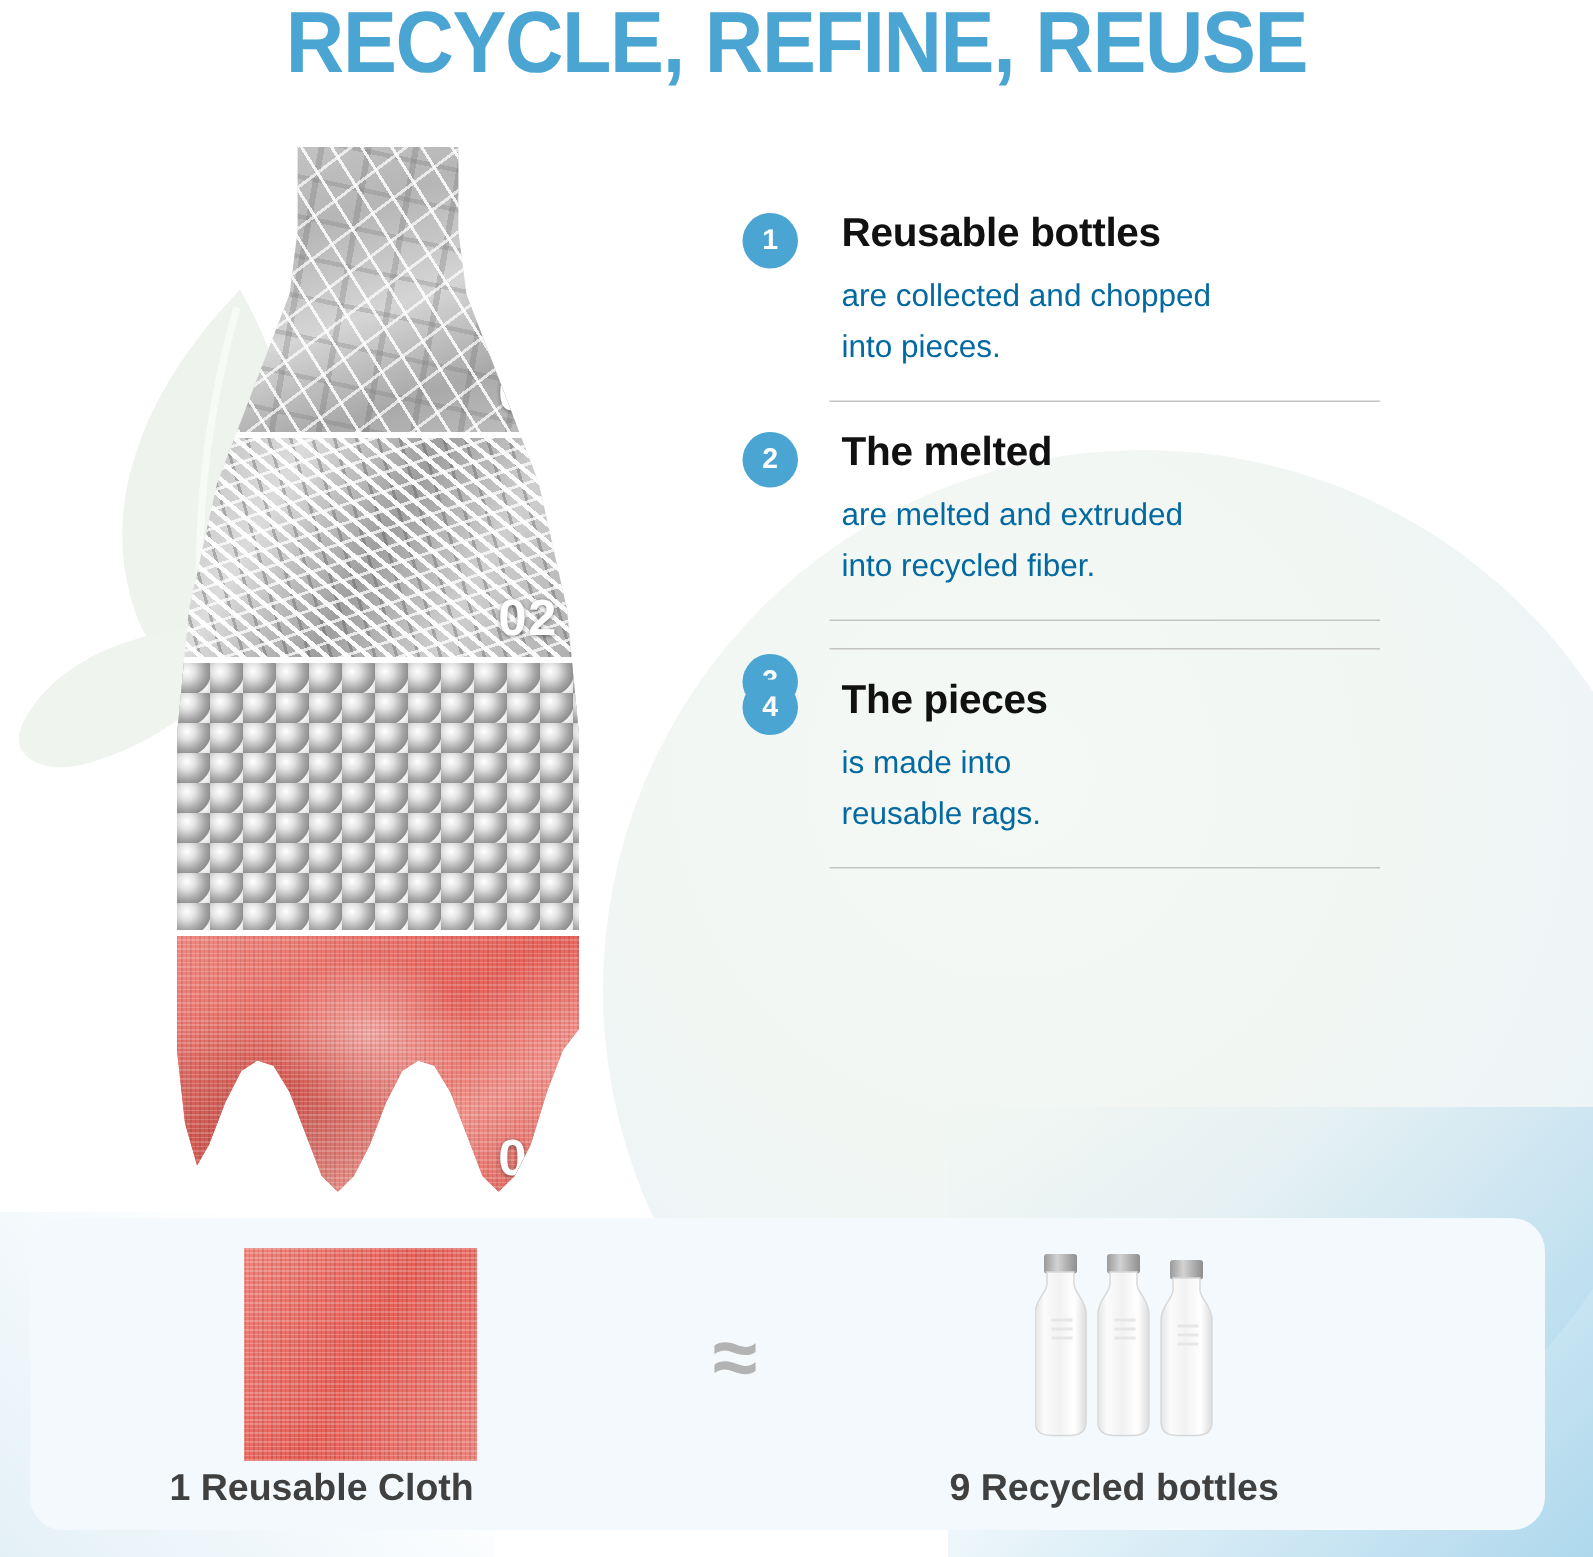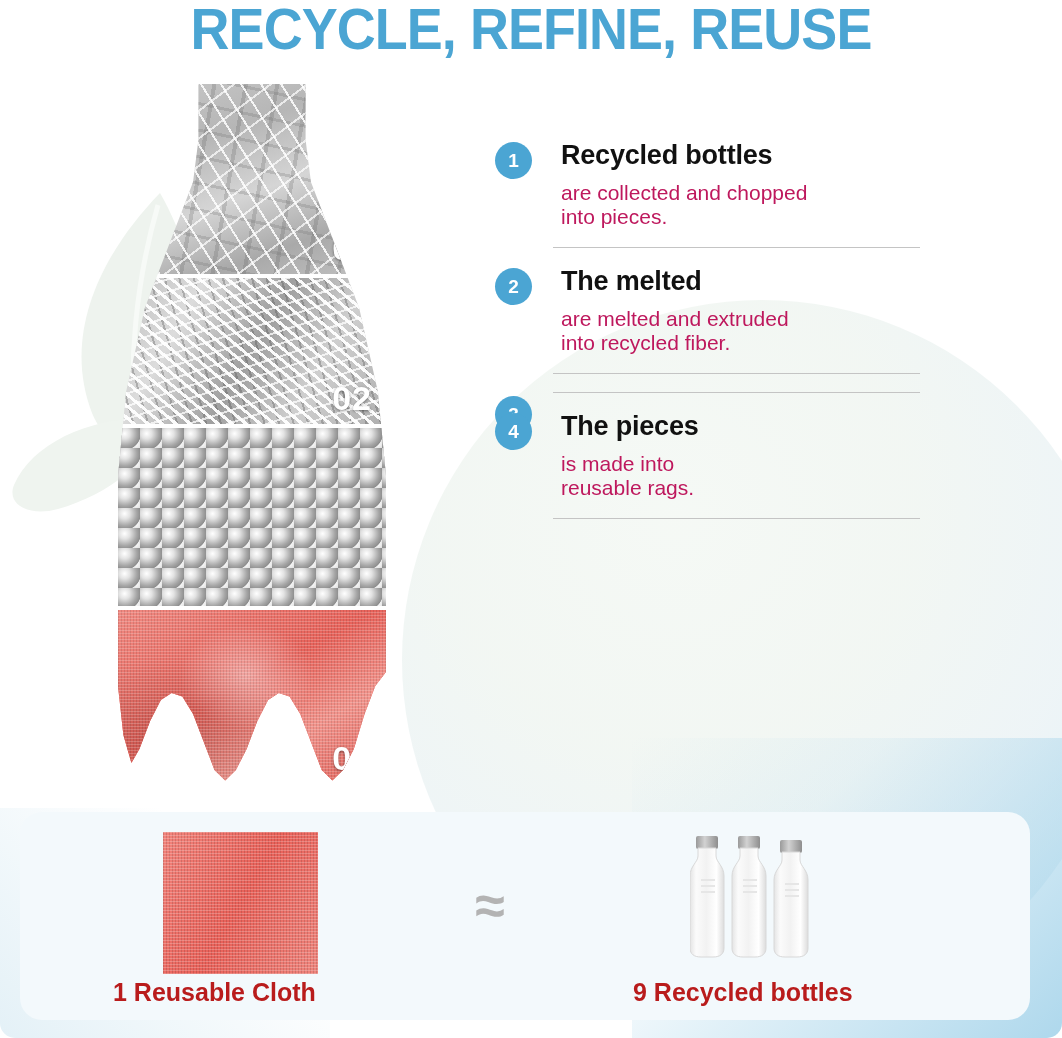--- a/index.html
+++ b/index.html
@@ -3,21 +3,21 @@
 <meta charset="utf-8">
 <style>
   html,body{margin:0;padding:0;}
   body{
     width:1062px;height:1038px;
     background:#ffffff;
     font-family:"Liberation Sans", sans-serif;
     overflow:hidden;
     position:relative;
   }
-  #page{position:relative;width:1062px;height:1038px;overflow:hidden;background:#fff;border-radius:15px;}
+  #page{position:relative;width:1062px;height:1038px;overflow:hidden;background:#fff;}
 
   
   .bg-globe{
     position:absolute;right:-60px;top:300px;width:720px;height:720px;
     border-radius:50%;
     background:radial-gradient(circle at 38% 30%, #f2f7f2 0%, #eef4ef 35%, #e8f1f4 62%, #dceef6 82%, #ffffff 100%);
     opacity:.75;pointer-events:none;
   }
   .bg-corner{
     position:absolute;right:0;bottom:0;width:430px;height:300px;
@@ -40,21 +40,21 @@
     font-size:58px;
     font-weight:700;
     letter-spacing:-1px;
     transform:scaleX(.93);
     font-family:"Liberation Sans","DejaVu Sans",sans-serif;
     white-space:nowrap;
     line-height:70px;
   }
 
   
-  .bottle-wrap{position:absolute;left:118px;top:84px;width:268px;height:700px;}
+  .bottle-wrap{position:absolute;left:118px;top:98px;width:268px;height:700px;}
   .bottle-clip{
     position:absolute;inset:0;
     clip-path: polygon(
       30% 0%, 70% 0%, 70% 0%, 70% 8%,
       70% 8%, 72% 14%, 80% 22%, 90% 32%, 97% 44%, 100% 56%,
       100% 84%,
       96% 86%, 92% 90%, 88% 95%, 84% 98%, 80% 99.5%, 76% 98%, 72% 94%, 68% 90%, 64% 87.5%,
       60% 87%, 56% 88%, 52% 91%, 48% 95%, 44% 98%, 40% 99.5%, 36% 98%, 32% 94%, 28% 90%, 24% 87.5%,
       20% 87%, 16% 88%, 12% 91%, 8% 95%, 5% 97%, 2% 93%, 0% 86%,
       0% 56%, 3% 44%, 10% 32%, 20% 22%, 28% 14%, 30% 8%
@@ -118,21 +118,21 @@
     color:#ffffff;
     font-size:19px;font-weight:700;
     display:flex;align-items:center;justify-content:center;
     line-height:1;
   }
   .step-title{
     font-size:27px;font-weight:700;color:#111111;
     line-height:34px;margin:0 0 9px 0;letter-spacing:-.2px;
   }
   .step-desc{
-    font-size:21px;color:#be185d;line-height:24px;white-space:pre-line;margin:0;
+    font-size:21px;color:#0369a1;line-height:34px;white-space:pre-line;margin:0;
   }
   .rule{height:1px;background:#c4c4c4;margin:18px 0 0 58px;width:367px;}
   .step-block{margin-bottom:16px;}
 
   
   .card{
     position:absolute;left:20px;top:812px;width:1010px;height:208px;
     background:#f3f9fc;border-radius:22px;
   }
   .cloth-swatch{
@@ -142,21 +142,21 @@
       repeating-linear-gradient(0deg, rgba(255,255,255,.22) 0 1px, rgba(0,0,0,0) 1px 3px),
       repeating-linear-gradient(90deg, rgba(0,0,0,.12) 0 1px, rgba(0,0,0,0) 1px 3px),
       linear-gradient(120deg,#f2847c 0%,#e96159 50%,#ef857d 100%);
   }
   .approx{
     position:absolute;left:455px;top:878px;width:70px;
     text-align:center;color:#b3b3b3;font-size:54px;font-weight:700;line-height:54px;
   }
   .bottles{position:absolute;left:690px;top:828px;width:140px;height:148px;}
   .caption{
-    position:absolute;font-size:25px;font-weight:700;color:#b91c1c;white-space:nowrap;
+    position:absolute;font-size:25px;font-weight:700;color:#404040;white-space:nowrap;
   }
   .cap-left{left:113px;top:978px;}
   .cap-right{left:633px;top:978px;}
 </style>
 </head>
 <body>
 
 <div id="page">
 
   <div class="bg-globe"></div>
@@ -194,21 +194,21 @@
         <span class="num">04</span>
       </div>
     </div>
   </div>
 
   <div class="steps">
 
     <div class="step-block">
       <div class="step">
         <div class="badge">1</div>
-        <div class="step-title">Recycled bottles</div>
+        <div class="step-title">Reusable bottles</div>
         <div class="step-desc">are collected and chopped
 into pieces.</div>
       </div>
       <div class="rule"></div>
     </div>
 
     <div class="step-block">
       <div class="step">
         <div class="badge">2</div>
         <div class="step-title">The melted</div>

